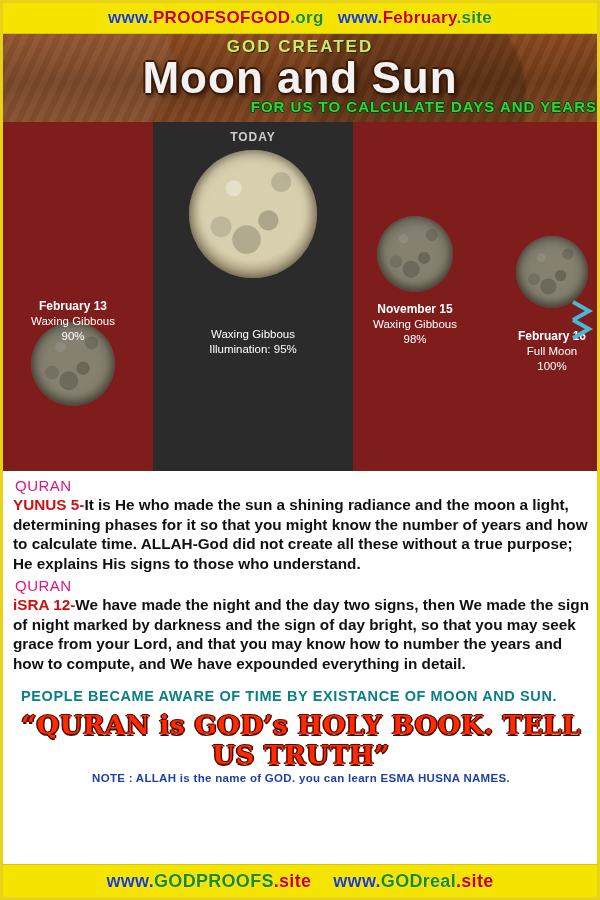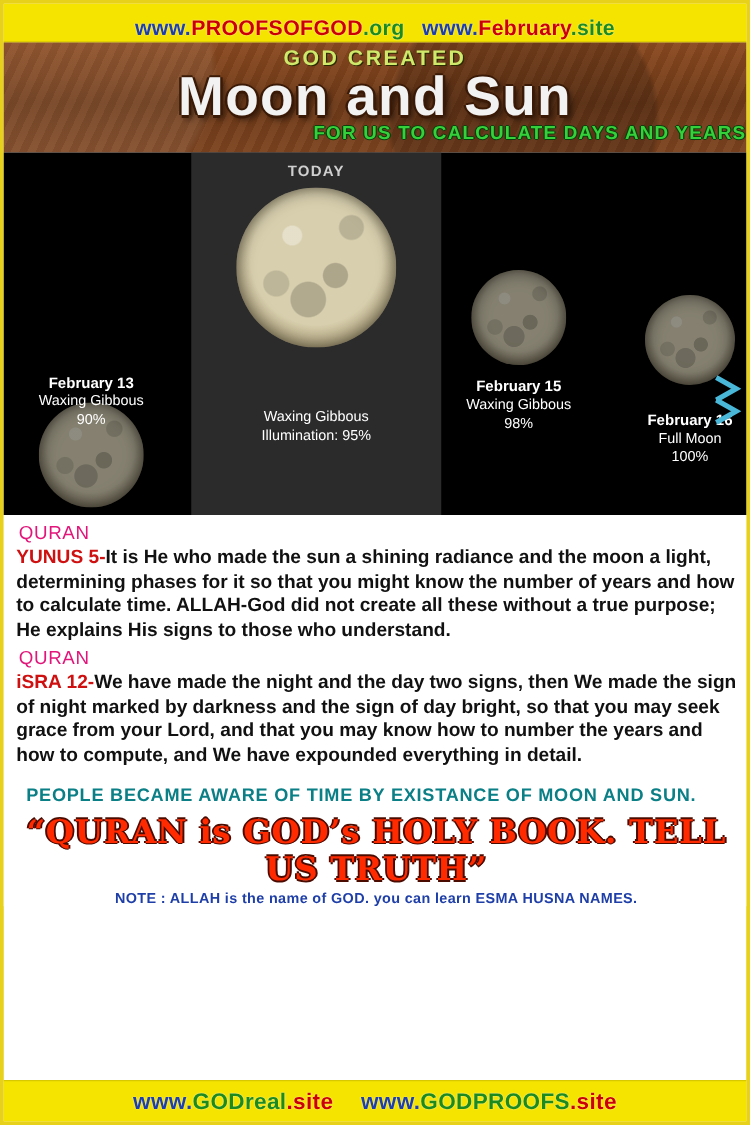--- a/index.html
+++ b/index.html
@@ -14,21 +14,21 @@
     position:relative;width:600px;height:900px;
     border:3px solid #e7d11a;
     box-sizing:border-box;
     background:#ffffff;
   }
 
   
   .top-urls{
     height:30px;
     background:#f5e400;
-    display:flex;align-items:flex-end;justify-content:center;
+    display:flex;align-items:center;justify-content:center;
     gap:14px;
     border-bottom:1px solid #d8c800;
   }
   .url{
     font-weight:bold;font-size:17px;
     letter-spacing:.3px;
     color:#6b0f0f;
     text-shadow:0 0 1px #fff;
     white-space:nowrap;
   }
@@ -79,22 +79,22 @@
     font-size:15px;font-weight:bold;
     color:#34d13a;
     letter-spacing:1px;
     margin-top:-3px;
     text-shadow:-1px 0 0 #0d3f0d,1px 0 0 #0d3f0d,0 1px 0 #0d3f0d,0 -1px 0 #0d3f0d;
   }
 
   
   .moon-strip{
     position:relative;
-    height:290px;
-    background:#000000;
+    height:349px;
+    background:#7f1d1d;
     overflow:hidden;
   }
   .center-col{
     position:absolute;left:150px;top:0;width:200px;height:100%;
     background:#2b2b2b;
   }
   .center-col:after{
     content:"";position:absolute;left:0;right:0;bottom:-34px;height:34px;
     background:#2b2b2b;
     clip-path:polygon(0 0,100% 0,50% 100%);
@@ -215,21 +215,21 @@
     </div>
 
     <div class="moon" style="left:186px;top:28px;width:128px;height:128px;"></div>
     <div class="caption" style="left:150px;top:205px;width:200px;">
       <div>Waxing Gibbous</div>
       <div>Illumination: 95%</div>
     </div>
 
     <div class="moon dim" style="left:374px;top:94px;width:76px;height:76px;"></div>
     <div class="caption" style="left:352px;top:180px;width:120px;">
-      <div class="date">February 15</div>
+      <div class="date">November 15</div>
       <div>Waxing Gibbous</div>
       <div>98%</div>
     </div>
 
     <div class="moon dim" style="left:513px;top:114px;width:72px;height:72px;"></div>
     <div class="caption" style="left:490px;top:207px;width:118px;">
       <div class="date">February 16</div>
       <div>Full Moon</div>
       <div>100%</div>
     </div>
@@ -250,20 +250,20 @@
       <span class="ref">iSRA 12-</span><span class="body">We have made the night and the day two signs, then We made the sign of night marked by darkness and the sign of day bright, so that you may seek grace from your Lord, and that you may know how to number the years and how to compute, and We have expounded everything in detail.</span>
     </p>
 
     <div class="awareness">PEOPLE  BECAME  AWARE  OF  TIME   BY  EXISTANCE  OF  MOON  AND  SUN.</div>
     <div class="holy">“QURAN  is GOD’s  HOLY  BOOK. TELL US TRUTH”</div>
     <div class="note">NOTE :  ALLAH  is  the  name  of  GOD. you  can  learn  ESMA  HUSNA  NAMES.</div>
   </div>
 
   <div class="bottom-urls">
     <div class="url">
+      <span class="blu">www.</span><span class="grn">GODPROOFS</span><span class="red">.site</span>
+    </div>
+    <div class="url">
       <span class="blu">www.</span><span class="grn">GODreal</span><span class="red">.site</span>
     </div>
-    <div class="url">
-      <span class="blu">www.</span><span class="grn">GODPROOFS</span><span class="red">.site</span>
-    </div>
   </div>
 
 </div>
 
 </body></html>

